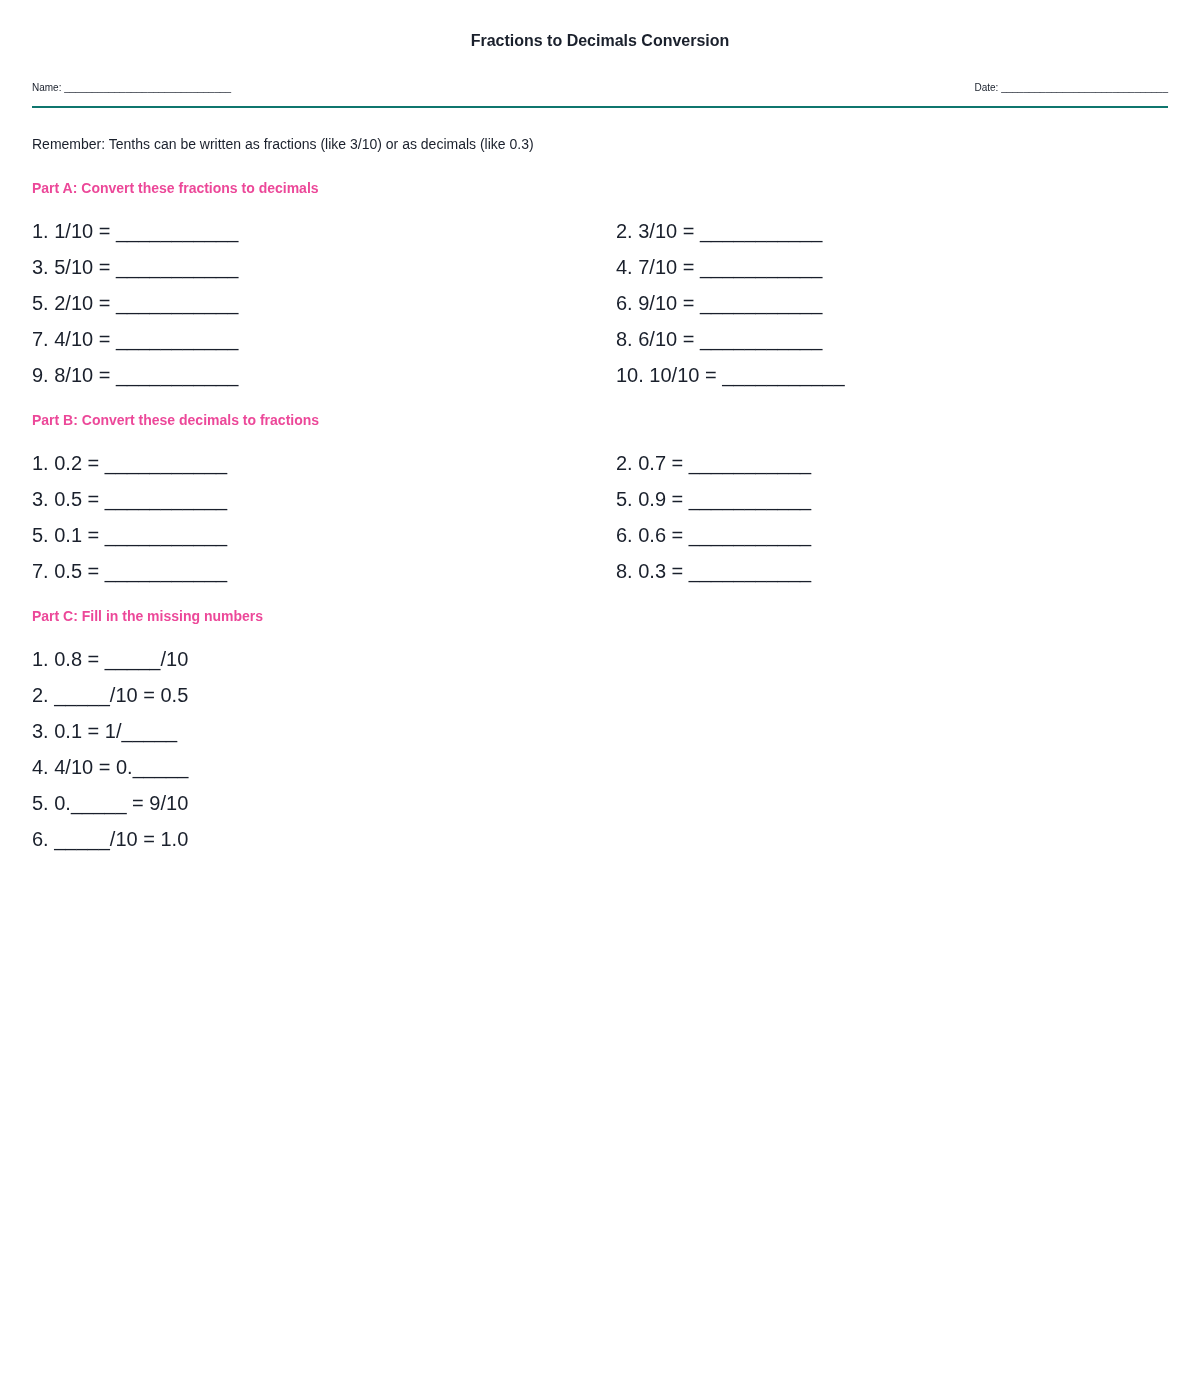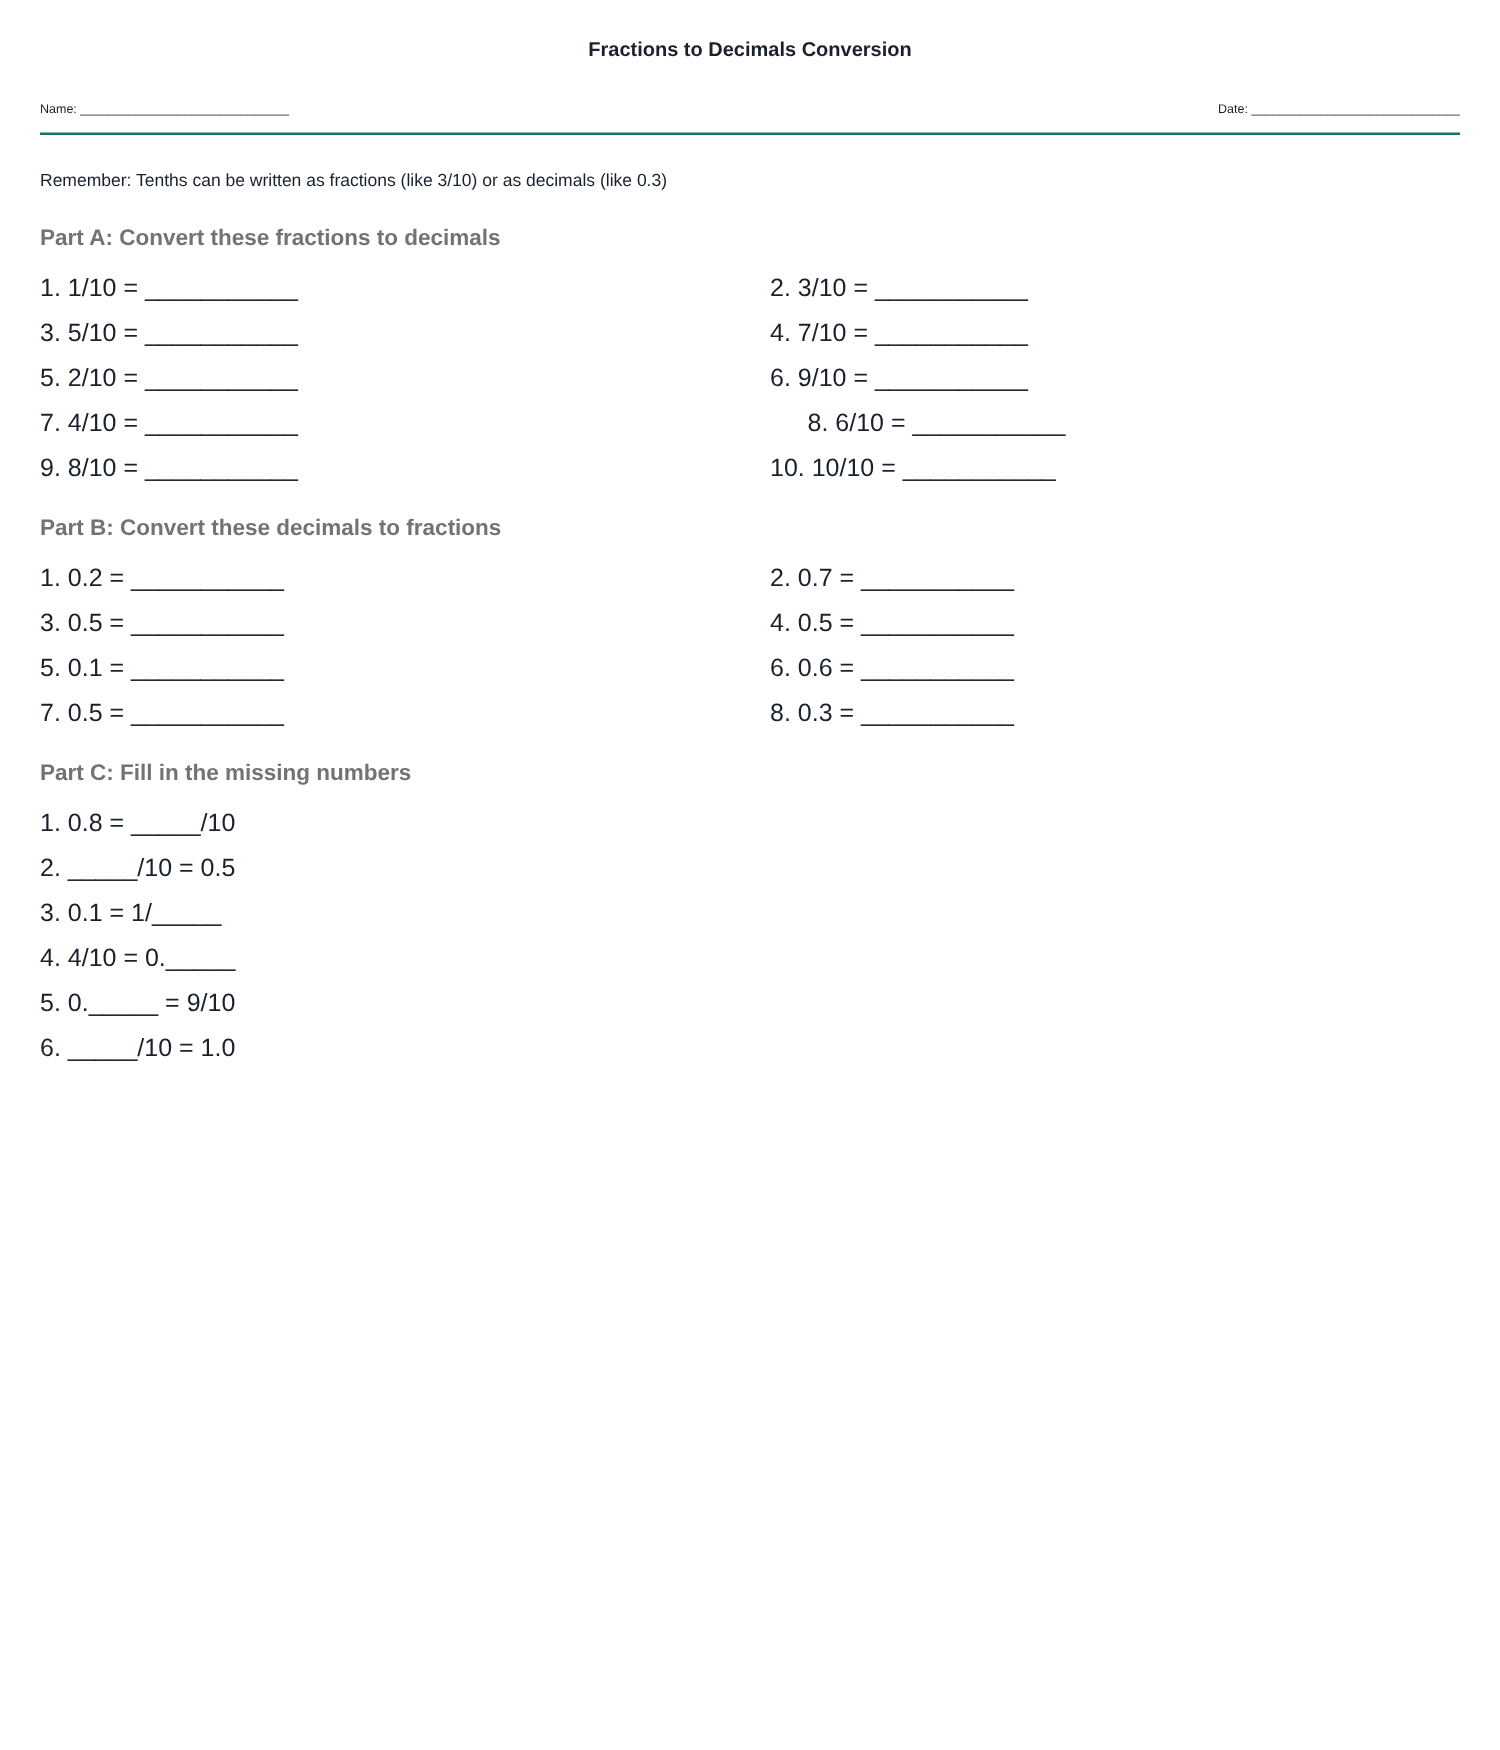--- a/index.html
+++ b/index.html
@@ -17,21 +17,21 @@
     border-bottom: 2px solid #0f766e;
     font-size: 10px;
   }
   .name-field { position: absolute; left: 0; top: 2px; }
   .date-field { position: absolute; right: 0; top: 2px; }
   .remember {
     position: absolute; left: 0; top: 136px; font-size: 14px; color: #1a202c;
   }
   .remember b { font-weight: normal; }
   .section-title {
-    position: absolute; left: 0; font-size: 18px; font-weight: bold; margin: 0; color: #737373;
+    position: absolute; left: 0; font-size: 14px; font-weight: bold; margin: 0; color: #ec4899;
   }
   .problem {
     position: absolute; font-size: 20px; color: #1a202c; white-space: pre;
   }
 </style>
 </head>
 <body>
 
 <div class="page">
   <h1 class="title">Fractions to Decimals Conversion</h1>
@@ -46,29 +46,29 @@
   </div>
 
   <h2 class="section-title" style="top:180px">Part A: Convert these fractions to decimals</h2>
   <div class="problem" style="left:0;top:220px">1. 1/10 = ___________</div>
   <div class="problem" style="left:584px;top:220px">2. 3/10 = ___________</div>
   <div class="problem" style="left:0;top:256px">3. 5/10 = ___________</div>
   <div class="problem" style="left:584px;top:256px">4. 7/10 = ___________</div>
   <div class="problem" style="left:0;top:292px">5. 2/10 = ___________</div>
   <div class="problem" style="left:584px;top:292px">6. 9/10 = ___________</div>
   <div class="problem" style="left:0;top:328px">7. 4/10 = ___________</div>
-  <div class="problem" style="left:614px;top:328px">8. 6/10 = ___________</div>
+  <div class="problem" style="left:584px;top:328px">8. 6/10 = ___________</div>
   <div class="problem" style="left:0;top:364px">9. 8/10 = ___________</div>
   <div class="problem" style="left:584px;top:364px">10. 10/10 = ___________</div>
 
   <h2 class="section-title" style="top:412px">Part B: Convert these decimals to fractions</h2>
   <div class="problem" style="left:0;top:452px">1. 0.2 = ___________</div>
   <div class="problem" style="left:584px;top:452px">2. 0.7 = ___________</div>
   <div class="problem" style="left:0;top:488px">3. 0.5 = ___________</div>
-  <div class="problem" style="left:584px;top:488px">4. 0.5 = ___________</div>
+  <div class="problem" style="left:584px;top:488px">5. 0.9 = ___________</div>
   <div class="problem" style="left:0;top:524px">5. 0.1 = ___________</div>
   <div class="problem" style="left:584px;top:524px">6. 0.6 = ___________</div>
   <div class="problem" style="left:0;top:560px">7. 0.5 = ___________</div>
   <div class="problem" style="left:584px;top:560px">8. 0.3 = ___________</div>
 
   <h2 class="section-title" style="top:608px">Part C: Fill in the missing numbers</h2>
   <div class="problem" style="left:0;top:648px">1. 0.8 = _____/10</div>
   <div class="problem" style="left:0;top:684px">2. _____/10 = 0.5</div>
   <div class="problem" style="left:0;top:720px">3. 0.1 = 1/_____</div>
   <div class="problem" style="left:0;top:756px">4. 4/10 = 0._____</div>

